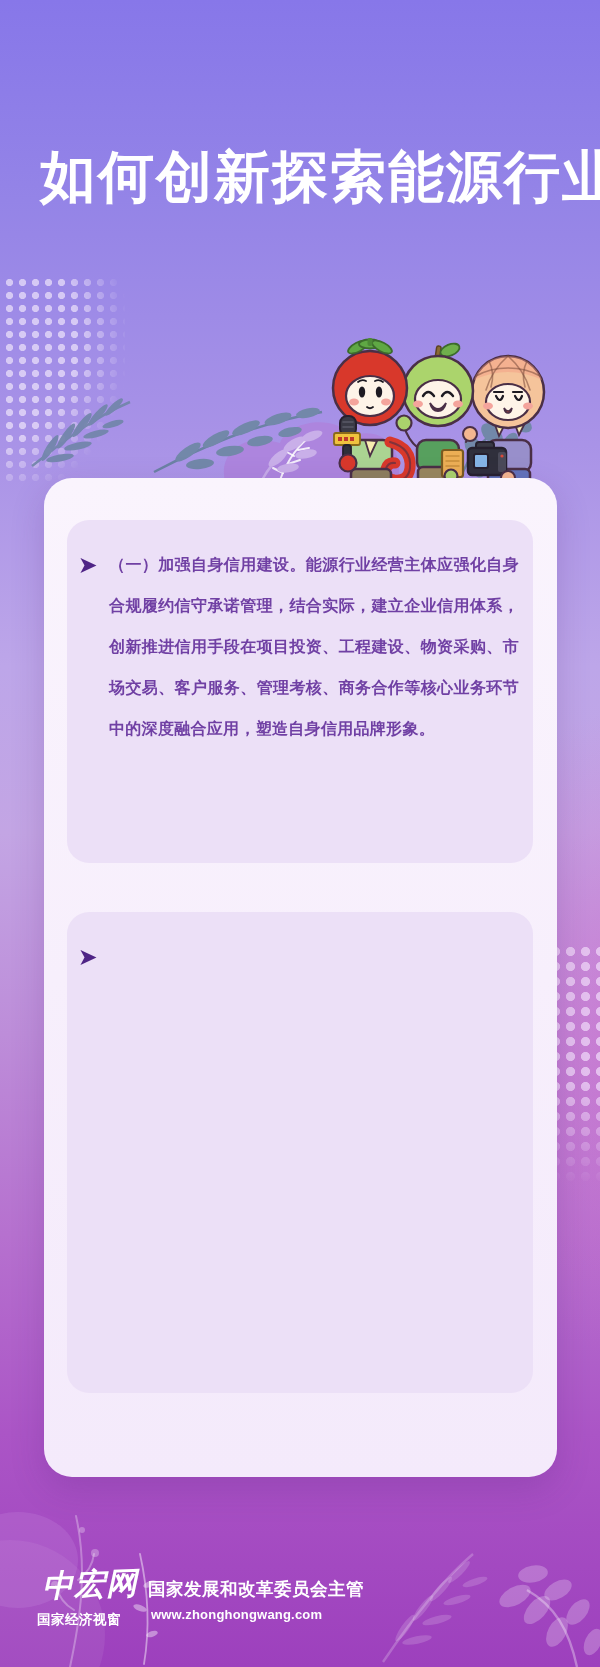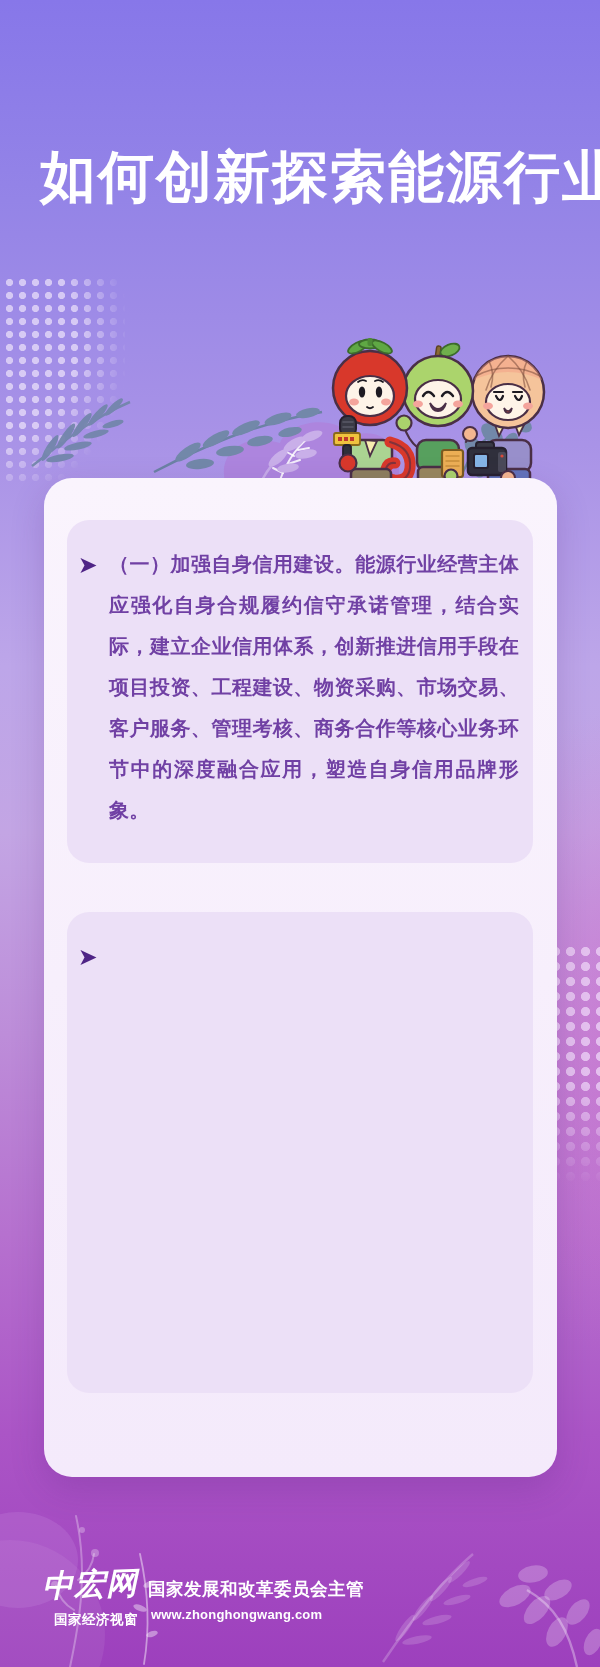--- a/index.html
+++ b/index.html
@@ -52,32 +52,32 @@
     background:#ece0f7;border-radius:22px;
     display:flex;align-items:flex-start;
     padding:24px 14px 0 12px;box-sizing:border-box;
   }
   .p1{top:42px;height:343px;}
   .p2{top:434px;height:481px;}
   .bullet{
     flex:0 0 30px;color:#4f2486;font-size:21px;line-height:41px;font-weight:700;
   }
   .ptext{
-    flex:1;margin:0;color:#7040a4;font-size:20px;line-height:41px;font-weight:600;
+    flex:1;margin:0;color:#7040a4;font-size:16px;line-height:41px;font-weight:600;
     text-align:justify;letter-spacing:0.3px;
   }
   
   .logo{
     position:absolute;left:42px;top:1564px;color:#fff;
     font-family:"DejaVu Serif",serif;font-style:italic;font-weight:bold;
     font-size:31px;letter-spacing:1px;transform:rotate(-2deg);white-space:nowrap;
   }
   .logo-sub{
     position:absolute;left:37px;top:1611px;color:#fff;
-    font-size:13.5px;font-weight:700;letter-spacing:0.5px;white-space:nowrap;margin-left:17px;
+    font-size:13.5px;font-weight:700;letter-spacing:0.5px;white-space:nowrap;
   }
   .sup{
     position:absolute;left:148px;top:1577px;color:#fff;
     font-size:17.5px;font-weight:700;letter-spacing:0.5px;white-space:nowrap;
   }
   .web{
     position:absolute;left:151px;top:1607px;color:#fff;
     font-size:13px;font-weight:600;letter-spacing:0.2px;white-space:nowrap;
   }
 </style>

